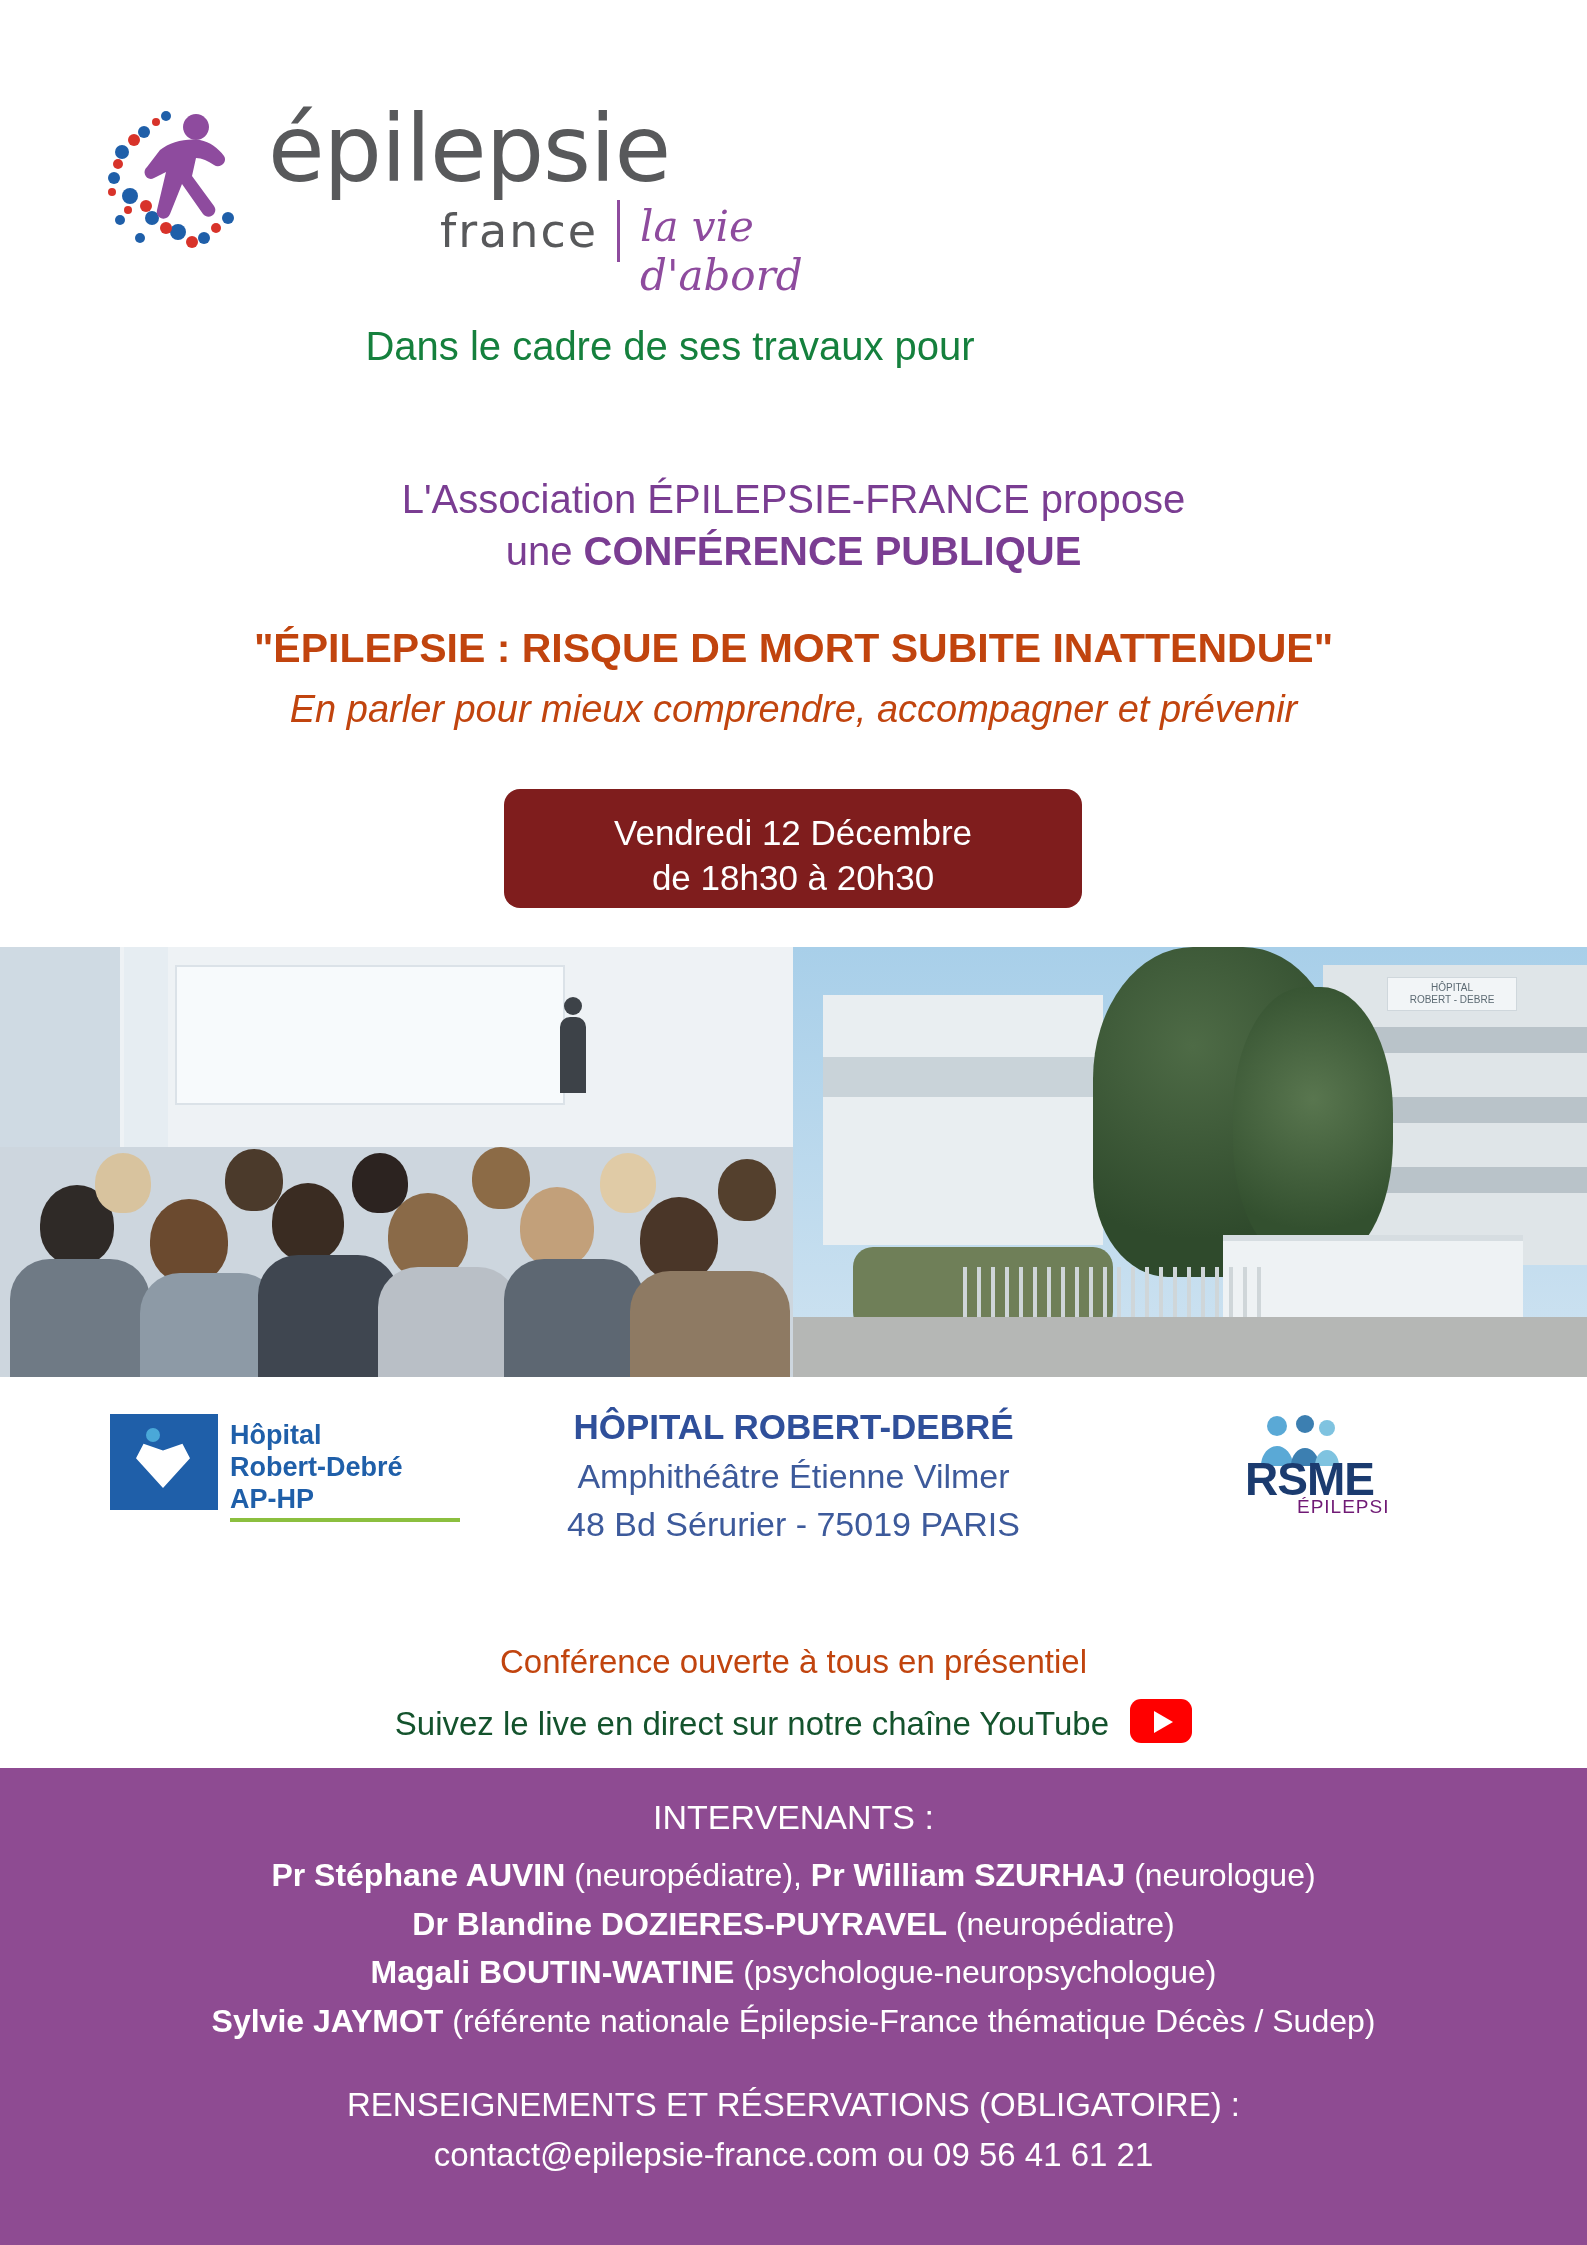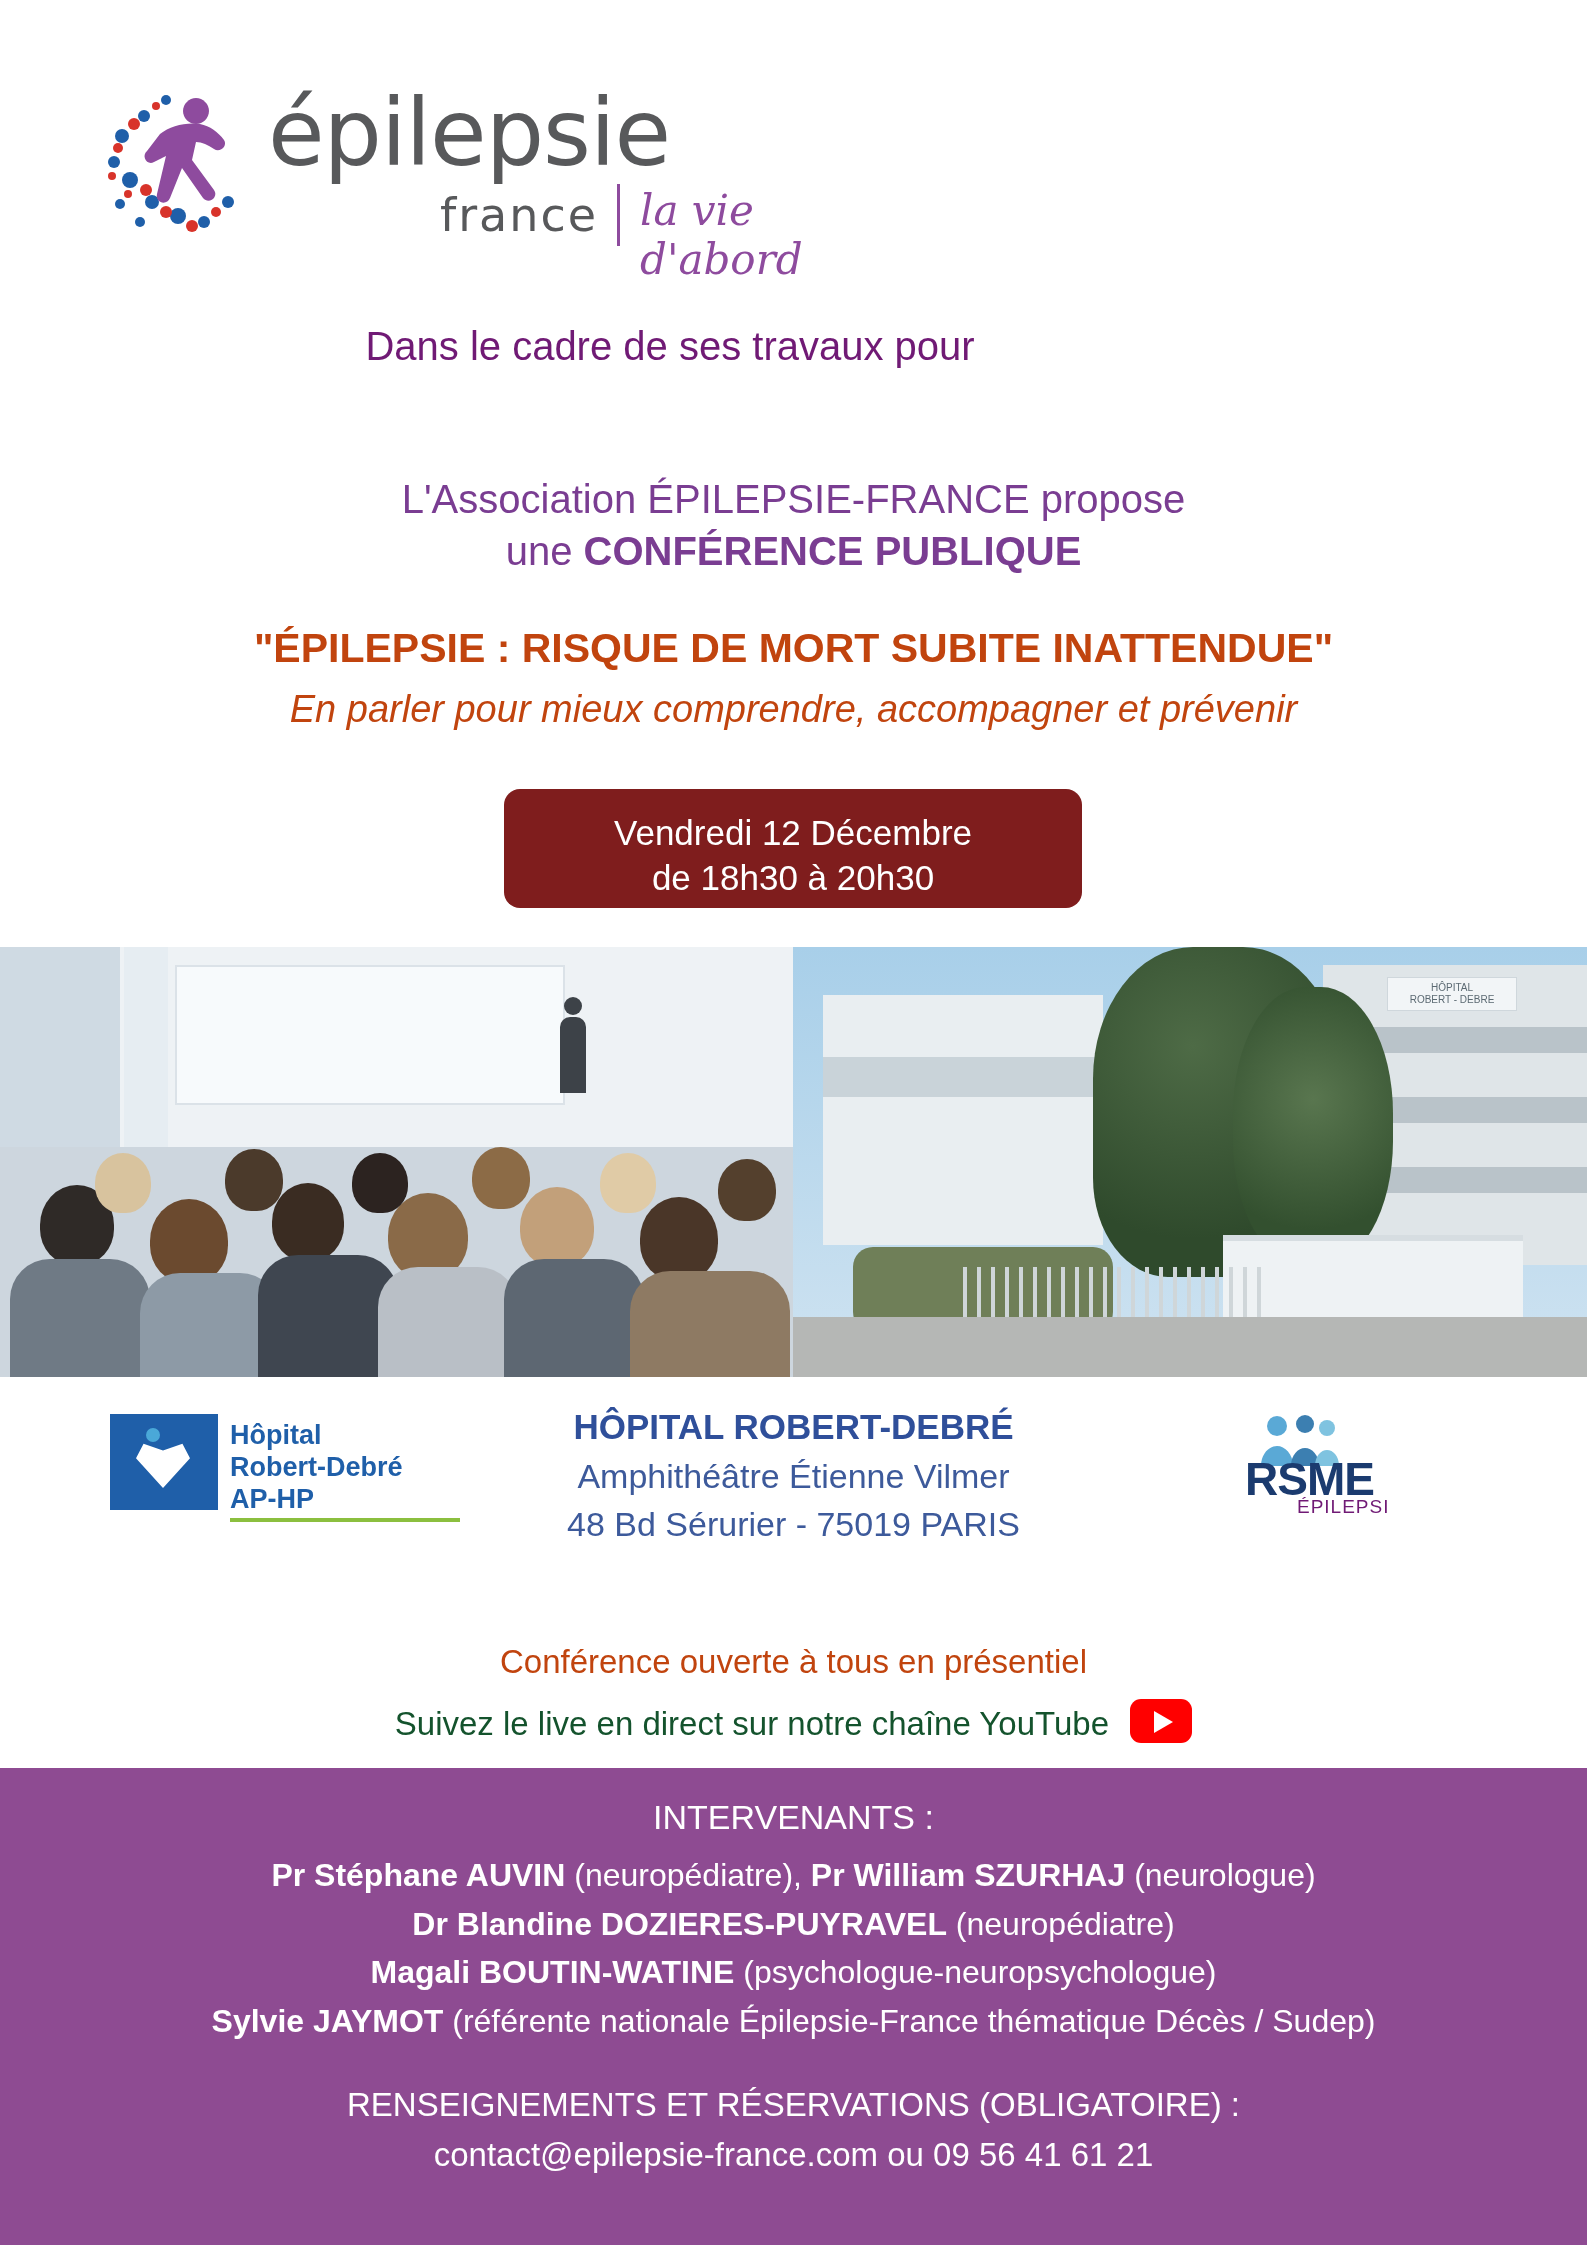--- a/index.html
+++ b/index.html
@@ -14,21 +14,21 @@
     width: 1587px;
     height: 2245px;
     background: #ffffff;
     overflow: hidden;
   }
 
   
   .logo-block {
     position: absolute;
     left: 100px;
-    top: 66px;
+    top: 82px;
     width: 740px;
     height: 180px;
   }
   .logo-dots { position: absolute; left: 0; top: 10px; width: 170px; height: 170px; }
   .logo-word {
     position: absolute;
     left: 168px;
     top: 22px;
     font-size: 92px;
     letter-spacing: -1px;
@@ -63,21 +63,21 @@
     font-family: "DejaVu Serif", serif;
     font-style: italic;
   }
 
   
   .intro {
     position: absolute;
     left: 0; top: 322px;
     width: 1304px;
     text-align: center;
-    color: #701a75;
+    color: #15803d;
     font-size: 40px;
     line-height: 1.22;
     padding-left: 36px;
   }
   .assoc {
     position: absolute;
     left: 0; top: 473px;
     width: 1587px;
     text-align: center;
     color: #7a3d92;

